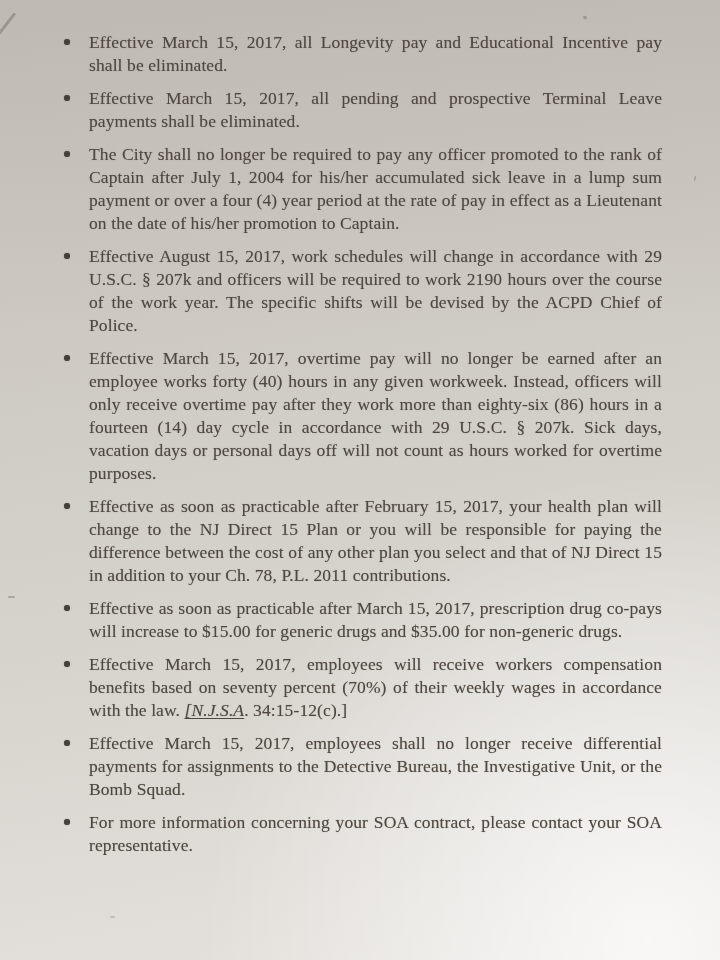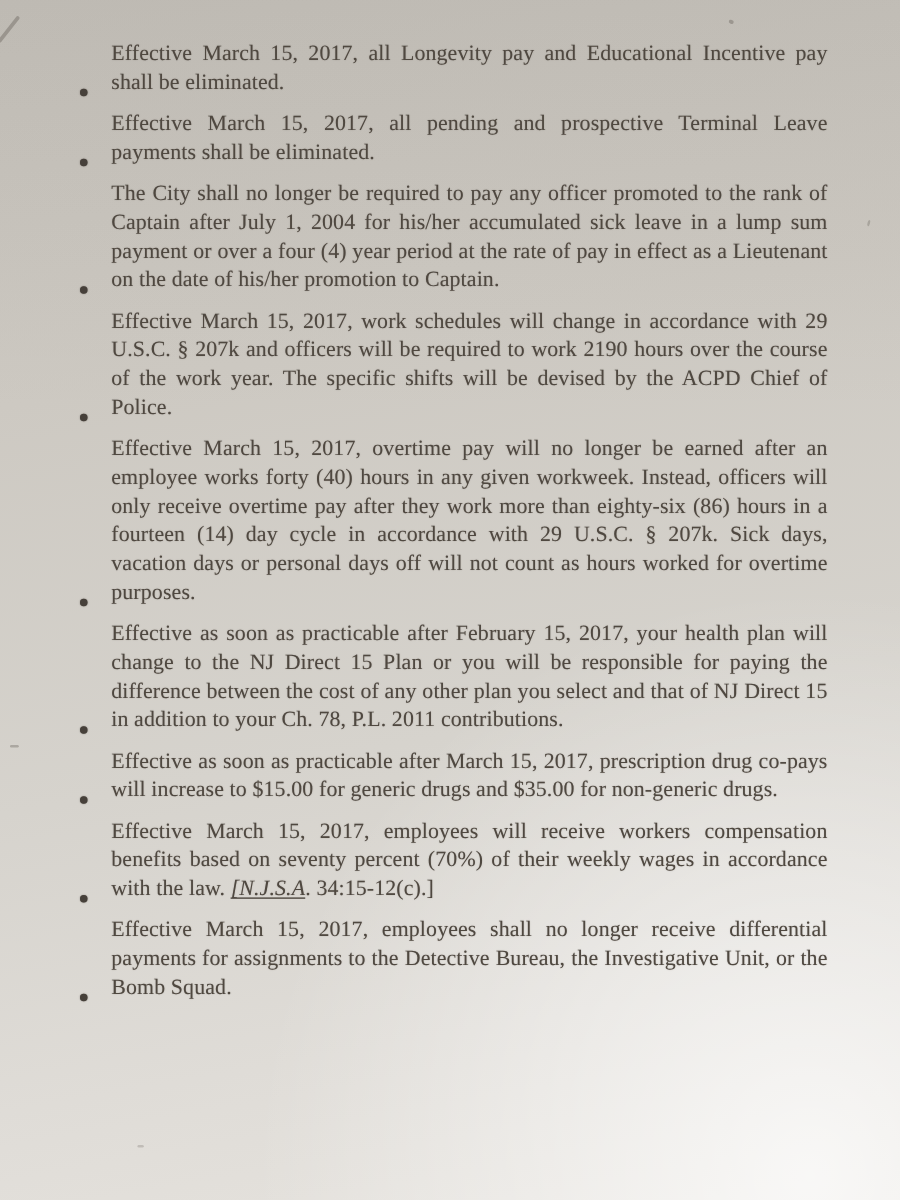--- a/index.html
+++ b/index.html
@@ -25,21 +25,21 @@
   .list {
     position: absolute;
     left: 0;
     top: 0;
     width: 720px;
     box-sizing: border-box;
     padding: 31px 58px 0 64px;
   }
   .item {
     display: flex;
-    align-items: flex-end;
+    align-items: flex-start;
     margin-bottom: 10px;
   }
   .dot {
     flex: none;
     width: 6px;
     height: 6px;
     margin-top: 8px;
     border-radius: 50%;
     background: #46403a;
     box-shadow: 0 0 1px rgba(70,64,58,0.8);
@@ -103,21 +103,21 @@
       <p class="txt"><span>Effective March 15, 2017, all pending and prospective Terminal Leave payments shall be eliminated.</span></p>
     </div>
 
     <div class="item">
       <span class="dot"></span>
       <p class="txt"><span>The City shall no longer be required to pay any officer promoted to the rank of Captain after July 1, 2004 for his/her accumulated sick leave in a lump sum payment or over a four (4) year period at the rate of pay in effect as a Lieutenant on the date of his/her promotion to Captain.</span></p>
     </div>
 
     <div class="item">
       <span class="dot"></span>
-      <p class="txt"><span>Effective March 15, 2017, work schedules will change in accordance with 29 U.S.C. § 207k and officers will be required to work 2190 hours over the course of the work year. The specific shifts will be devised by the ACPD Chief of Police.</span></p>
+      <p class="txt"><span>Effective August 15, 2017, work schedules will change in accordance with 29 U.S.C. § 207k and officers will be required to work 2190 hours over the course of the work year. The specific shifts will be devised by the ACPD Chief of Police.</span></p>
     </div>
 
     <div class="item">
       <span class="dot"></span>
       <p class="txt"><span>Effective March 15, 2017, overtime pay will no longer be earned after an employee works forty (40) hours in any given workweek. Instead, officers will only receive overtime pay after they work more than eighty-six (86) hours in a fourteen (14) day cycle in accordance with 29 U.S.C. § 207k. Sick days, vacation days or personal days off will not count as hours worked for overtime purposes.</span></p>
     </div>
 
     <div class="item">
       <span class="dot"></span>
       <p class="txt"><span>Effective as soon as practicable after February 15, 2017, your health plan will change to the NJ Direct 15 Plan or you will be responsible for paying the difference between the cost of any other plan you select and that of NJ Direct 15 in addition to your Ch. 78, P.L. 2011 contributions.</span></p>
@@ -132,15 +132,19 @@
       <span class="dot"></span>
       <p class="txt"><span>Effective March 15, 2017, employees will receive workers compensation benefits based on seventy percent (70%) of their weekly wages in accordance with the law. </span><span class="u">[N.J.S.A</span><span>. 34:15-12(c).]</span></p>
     </div>
 
 
     <div class="item">
       <span class="dot"></span>
       <p class="txt"><span>Effective March 15, 2017, employees shall no longer receive differential payments for assignments to the Detective Bureau, the Investigative Unit, or the Bomb Squad.</span></p>
     </div>
 
+    <div class="item">
+      <span class="dot"></span>
+      <p class="txt"><span>For more information concerning your SOA contract, please contact your SOA representative.</span></p>
+    </div>
 
   </div>
 </div>
 
 </body></html>

